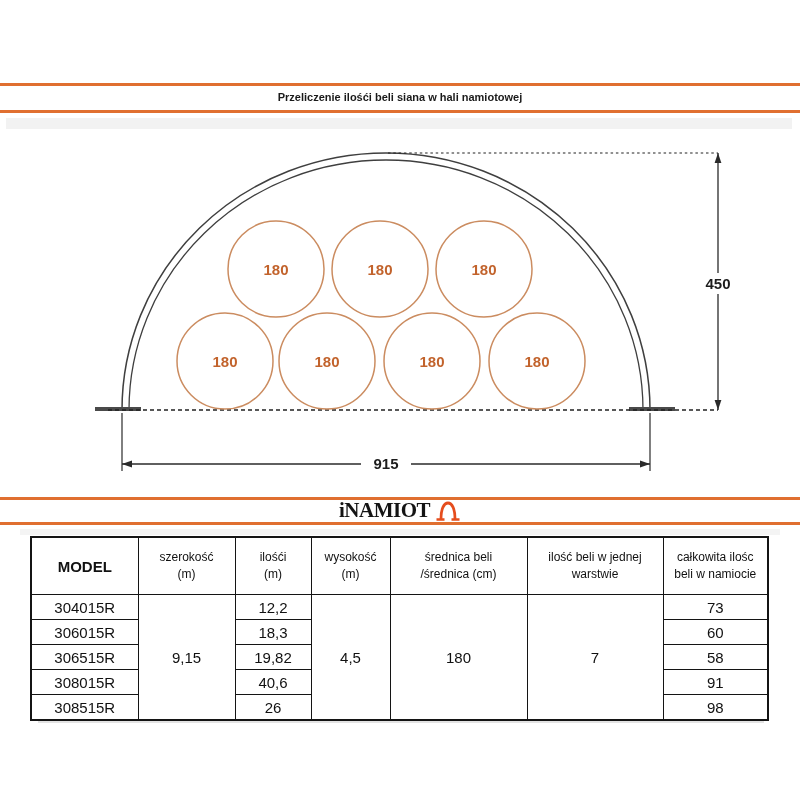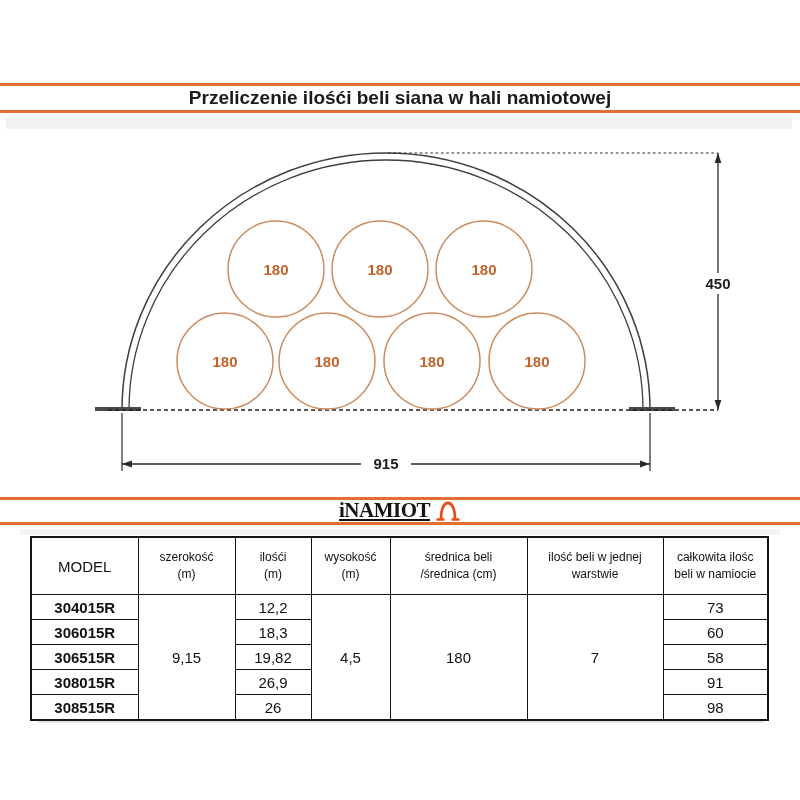--- a/index.html
+++ b/index.html
@@ -1,37 +1,37 @@
 <!DOCTYPE html>
 <html><head>
 <meta charset="utf-8">
 <style>
   html,body{margin:0;padding:0;background:#fff;}
   #page{position:relative;width:800px;height:800px;background:#ffffff;overflow:hidden;
         font-family:"Liberation Sans",sans-serif;color:#111;}
   .hline{position:absolute;left:0;width:800px;height:3px;background:#e06f30;}
   .faint{position:absolute;background:#ededed;}
   .title-band{position:absolute;top:85px;left:0;width:800px;height:25px;line-height:25px;
-        text-align:center;font-size:19px;font-weight:bold;color:#1a1a1a;}
+        text-align:center;font-size:11px;font-weight:bold;color:#1a1a1a;}
   .logo-band{position:absolute;top:498px;left:0;width:800px;height:24px;display:flex;
-        align-items:center;justify-content:center;gap:5px;text-decoration:underline;}
+        align-items:center;justify-content:center;gap:5px;}
   .logo-text{font-family:"Liberation Serif",serif;font-weight:bold;font-size:21px;
         letter-spacing:-0.5px;color:#141414;line-height:22px;}
   #diagram-svg{position:absolute;left:0;top:130px;}
   svg text.dim{font-family:"Liberation Sans",sans-serif;font-size:15px;font-weight:bold;fill:#1c1c1c;}
   svg text.bale{font-family:"Liberation Sans",sans-serif;font-size:15px;font-weight:bold;fill:#c2632c;}
   table.spec{position:absolute;left:30px;top:536px;width:737px;border-collapse:collapse;
         table-layout:fixed;font-size:15px;color:#111;}
   table.spec th,table.spec td{border:1.5px solid #141414;text-align:center;vertical-align:middle;
         padding:0;overflow:hidden;}
   table.spec{border:2.5px solid #141414;}
   table.spec th{font-weight:normal;font-size:12px;line-height:1.4;height:56px;}
-  table.spec th.model-h{font-weight:normal;font-size:15px;}
+  table.spec th.model-h{font-weight:bold;font-size:15px;}
   table.spec td{height:24px;}
-  td.model-cell{font-weight:bold;}
+  td.model-cell{font-weight:normal;}
   .tbl-shadow{position:absolute;left:38px;top:721px;width:726px;height:2px;background:#dcdcdc;opacity:.8;}
 </style>
 </head>
 <body>
 
 <div id="page">
 
   <div class="hline" style="top:83px"></div>
   <div class="title-band">Przeliczenie ilośći beli siana w hali namiotowej</div>
   <div class="hline" style="top:110px"></div>
@@ -155,21 +155,21 @@
         <td>18,3</td>
         <td>60</td>
       </tr>
       <tr>
         <td class="model-cell">306515R</td>
         <td>19,82</td>
         <td>58</td>
       </tr>
       <tr>
         <td class="model-cell">308015R</td>
-        <td>26,9</td>
+        <td>40,6</td>
         <td>91</td>
       </tr>
       <tr>
         <td class="model-cell">308515R</td>
         <td>26</td>
         <td>98</td>
       </tr>
     </tbody>
   </table>
   <div class="tbl-shadow"></div>

